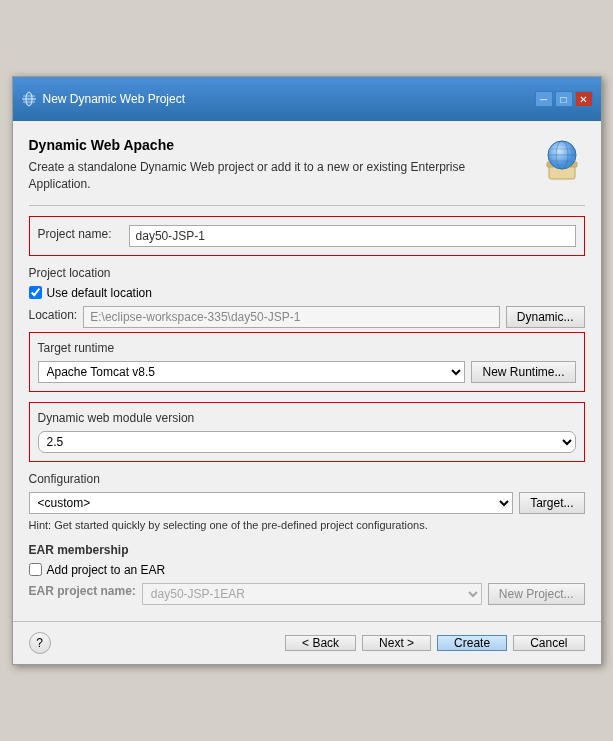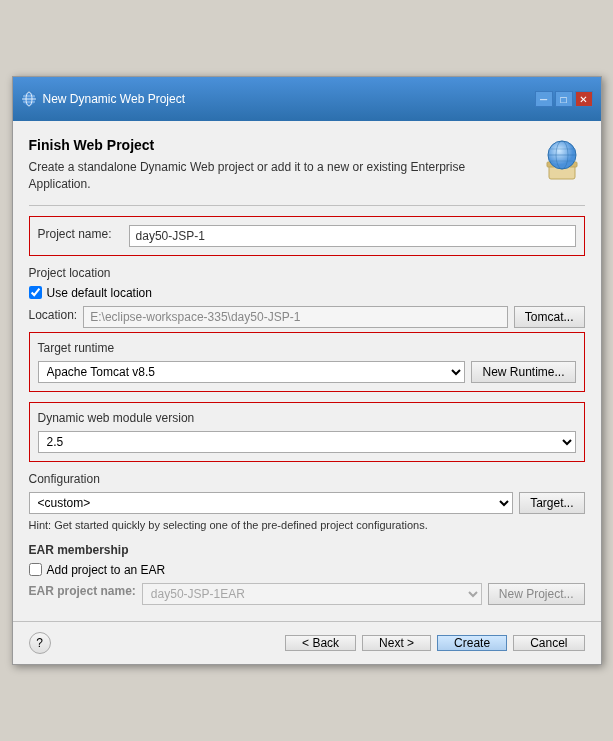--- a/index.html
+++ b/index.html
@@ -255,21 +255,21 @@
       <button class="title-btn">─</button>
       <button class="title-btn">□</button>
       <button class="title-btn close">✕</button>
     </div>
   </div>
 
   <div class="content">
 
     <div class="header-section">
       <div class="header-text">
-        <h2>Finish Web Project</h2>
+        <h2>Dynamic Web Apache</h2>
         <p>Create a standalone Dynamic Web project or add it to a new or existing Enterprise Application.</p>
       </div>
       <svg class="globe-svg" viewBox="0 0 46 46">
         <defs>
           <radialGradient id="globeGrad" cx="40%" cy="35%">
             <stop offset="0%" stop-color="#cce8ff"></stop>
             <stop offset="100%" stop-color="#4a90d9"></stop>
           </radialGradient>
         </defs>
 
@@ -295,37 +295,37 @@
 
     <div class="field-group">
       <div class="field-label section-label">Project location</div>
       <div class="checkbox-row">
         <input type="checkbox" checked="" style="">
         <label>Use default location</label>
       </div>
       <div class="location-row">
         <span class="field-label" style="white-space:nowrap;">Location:</span>
         <input class="text-input" type="text" disabled="" value="E:\eclipse-workspace-335\day50-JSP-1" style="">
-        <button class="browse-btn">Tomcat...</button>
+        <button class="browse-btn">Dynamic...</button>
       </div>
     </div>
 
     <div class="field-group bordered">
       <div class="field-label section-label">Target runtime</div>
       <div class="dropdown-row">
         <select class="select-input">
           <option>Apache Tomcat v8.5</option>
         </select>
         <button class="new-runtime-btn">New Runtime...</button>
       </div>
     </div>
 
     <div class="field-group bordered">
       <div class="field-label section-label">Dynamic web module version</div>
-      <select class="select-input" style="width:100%;">
+      <select class="select-input" style="width:100%;border-radius:7px;">
         <option>2.5</option>
         <option>3.0</option>
         <option>3.1</option>
         <option>4.0</option>
       </select>
     </div>
 
     <div class="field-group">
       <div class="field-label section-label">Configuration</div>
       <div class="dropdown-row">

